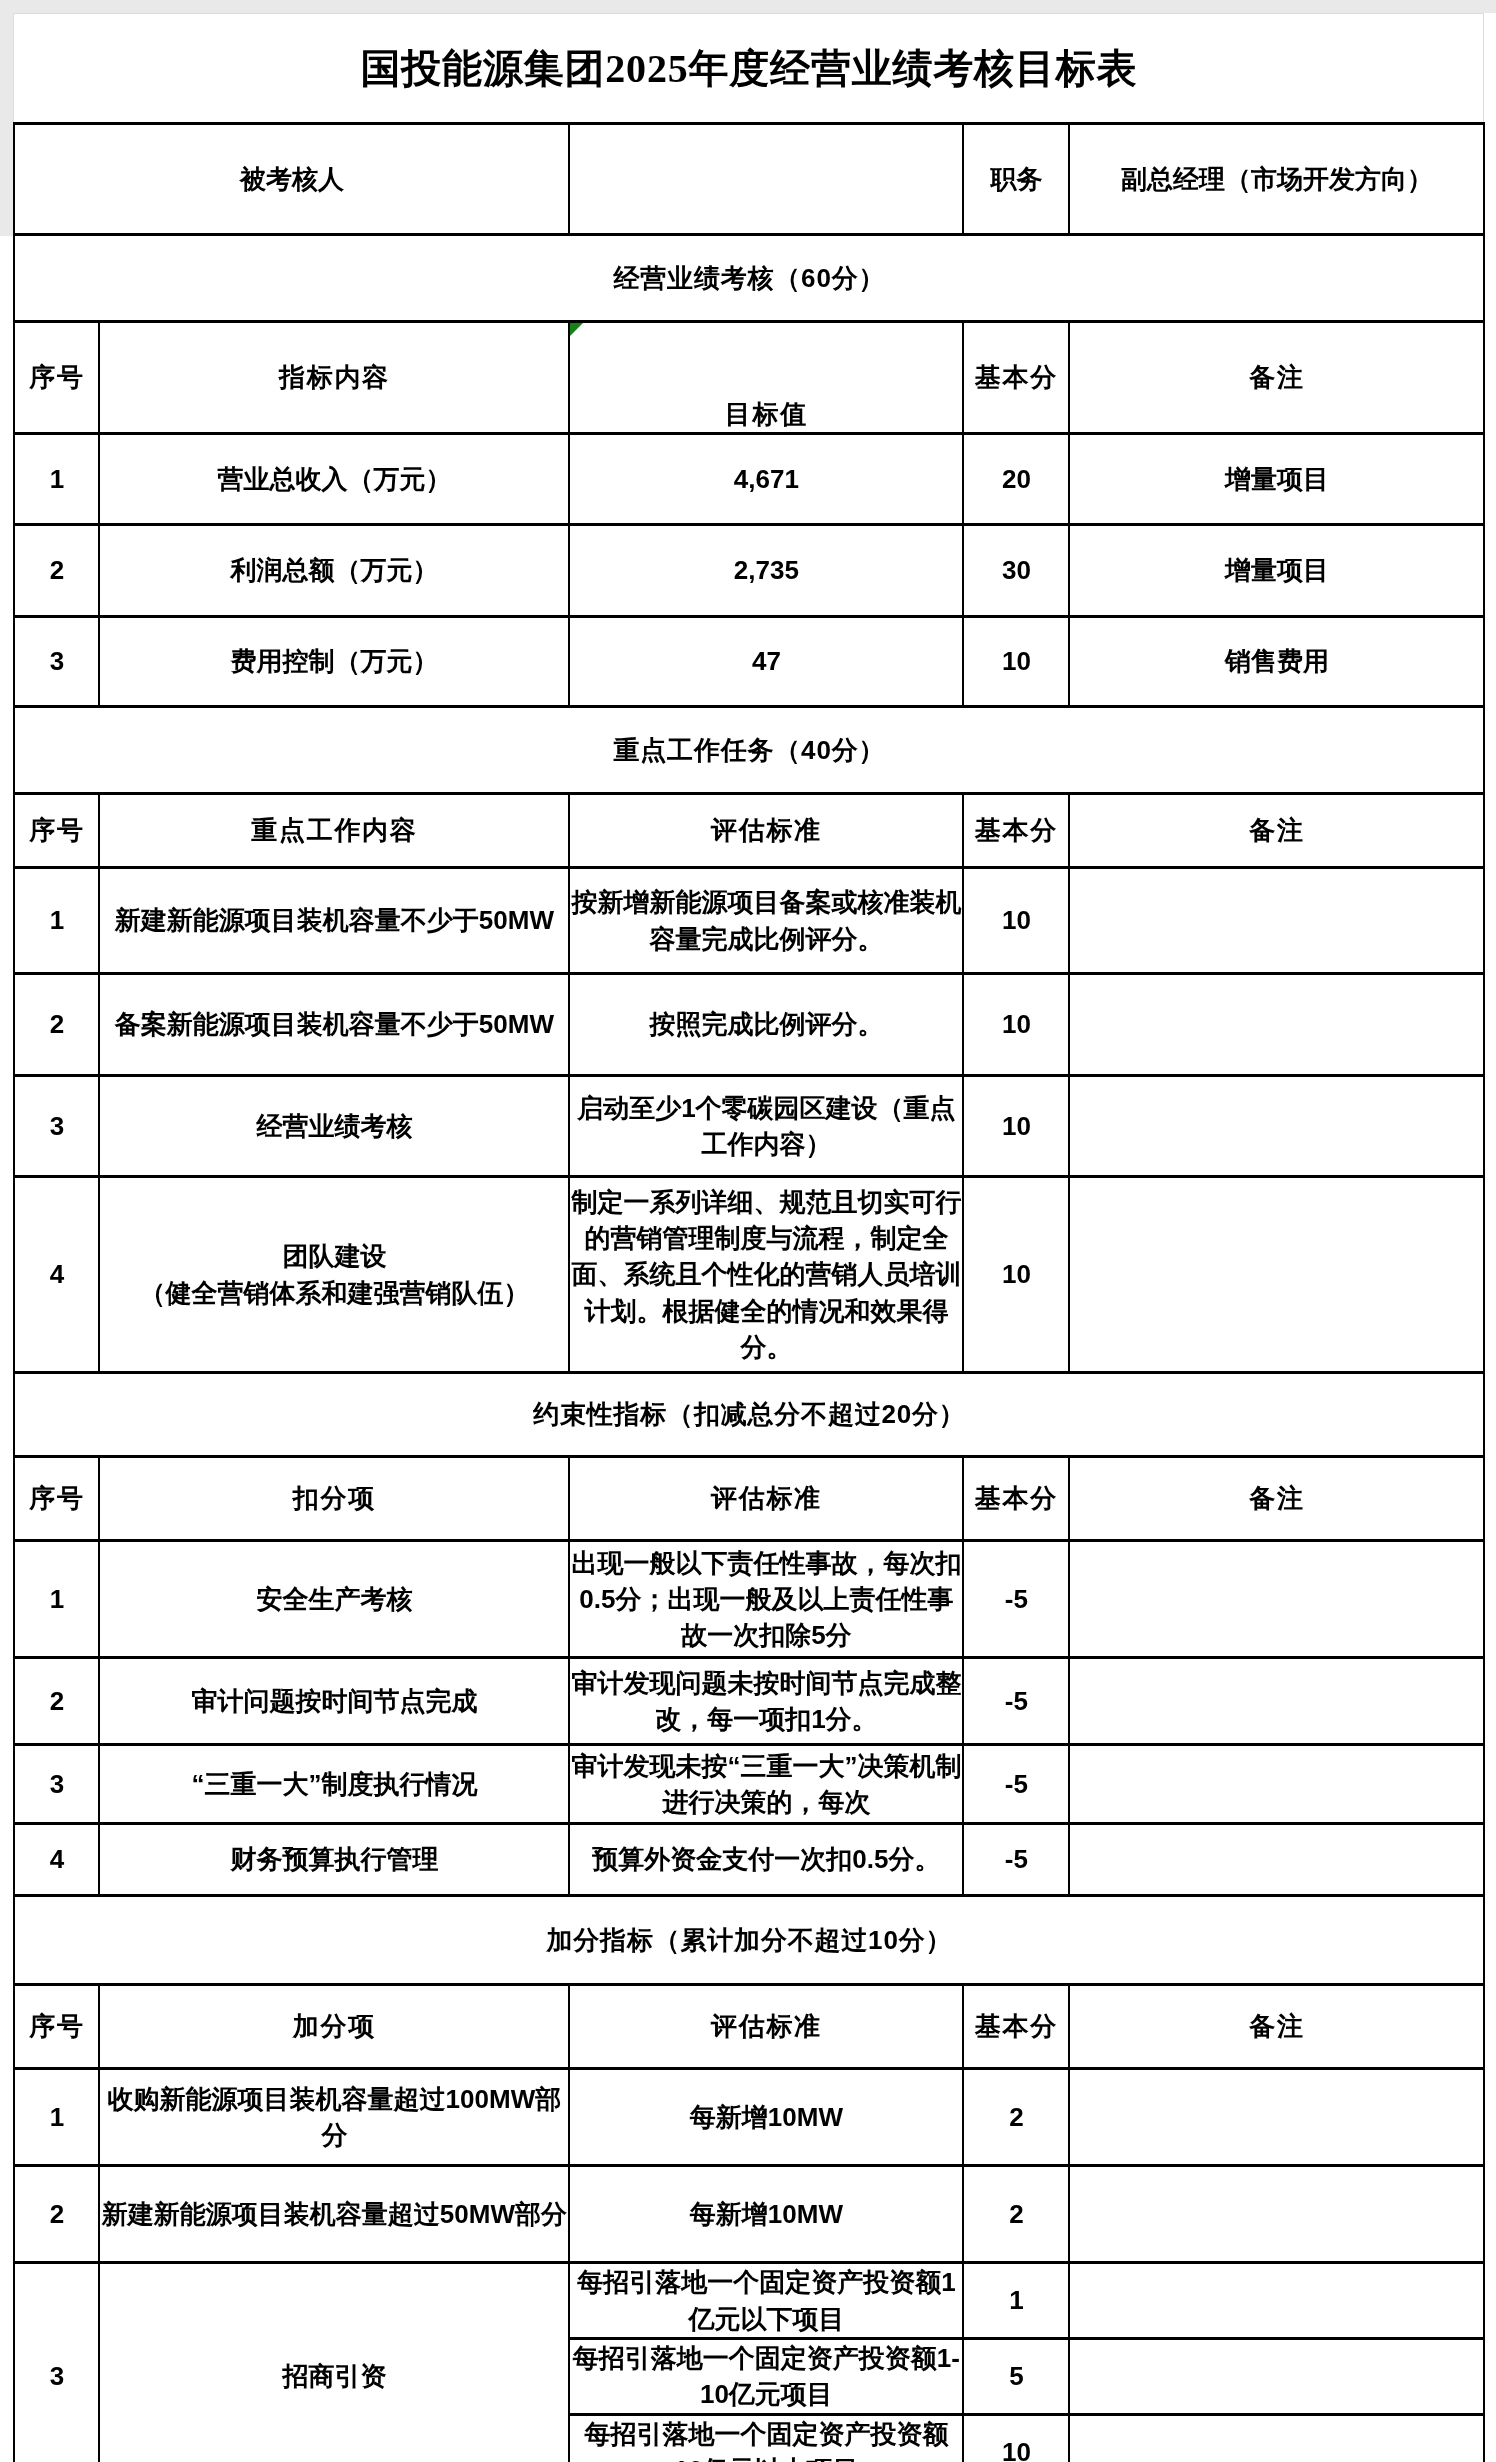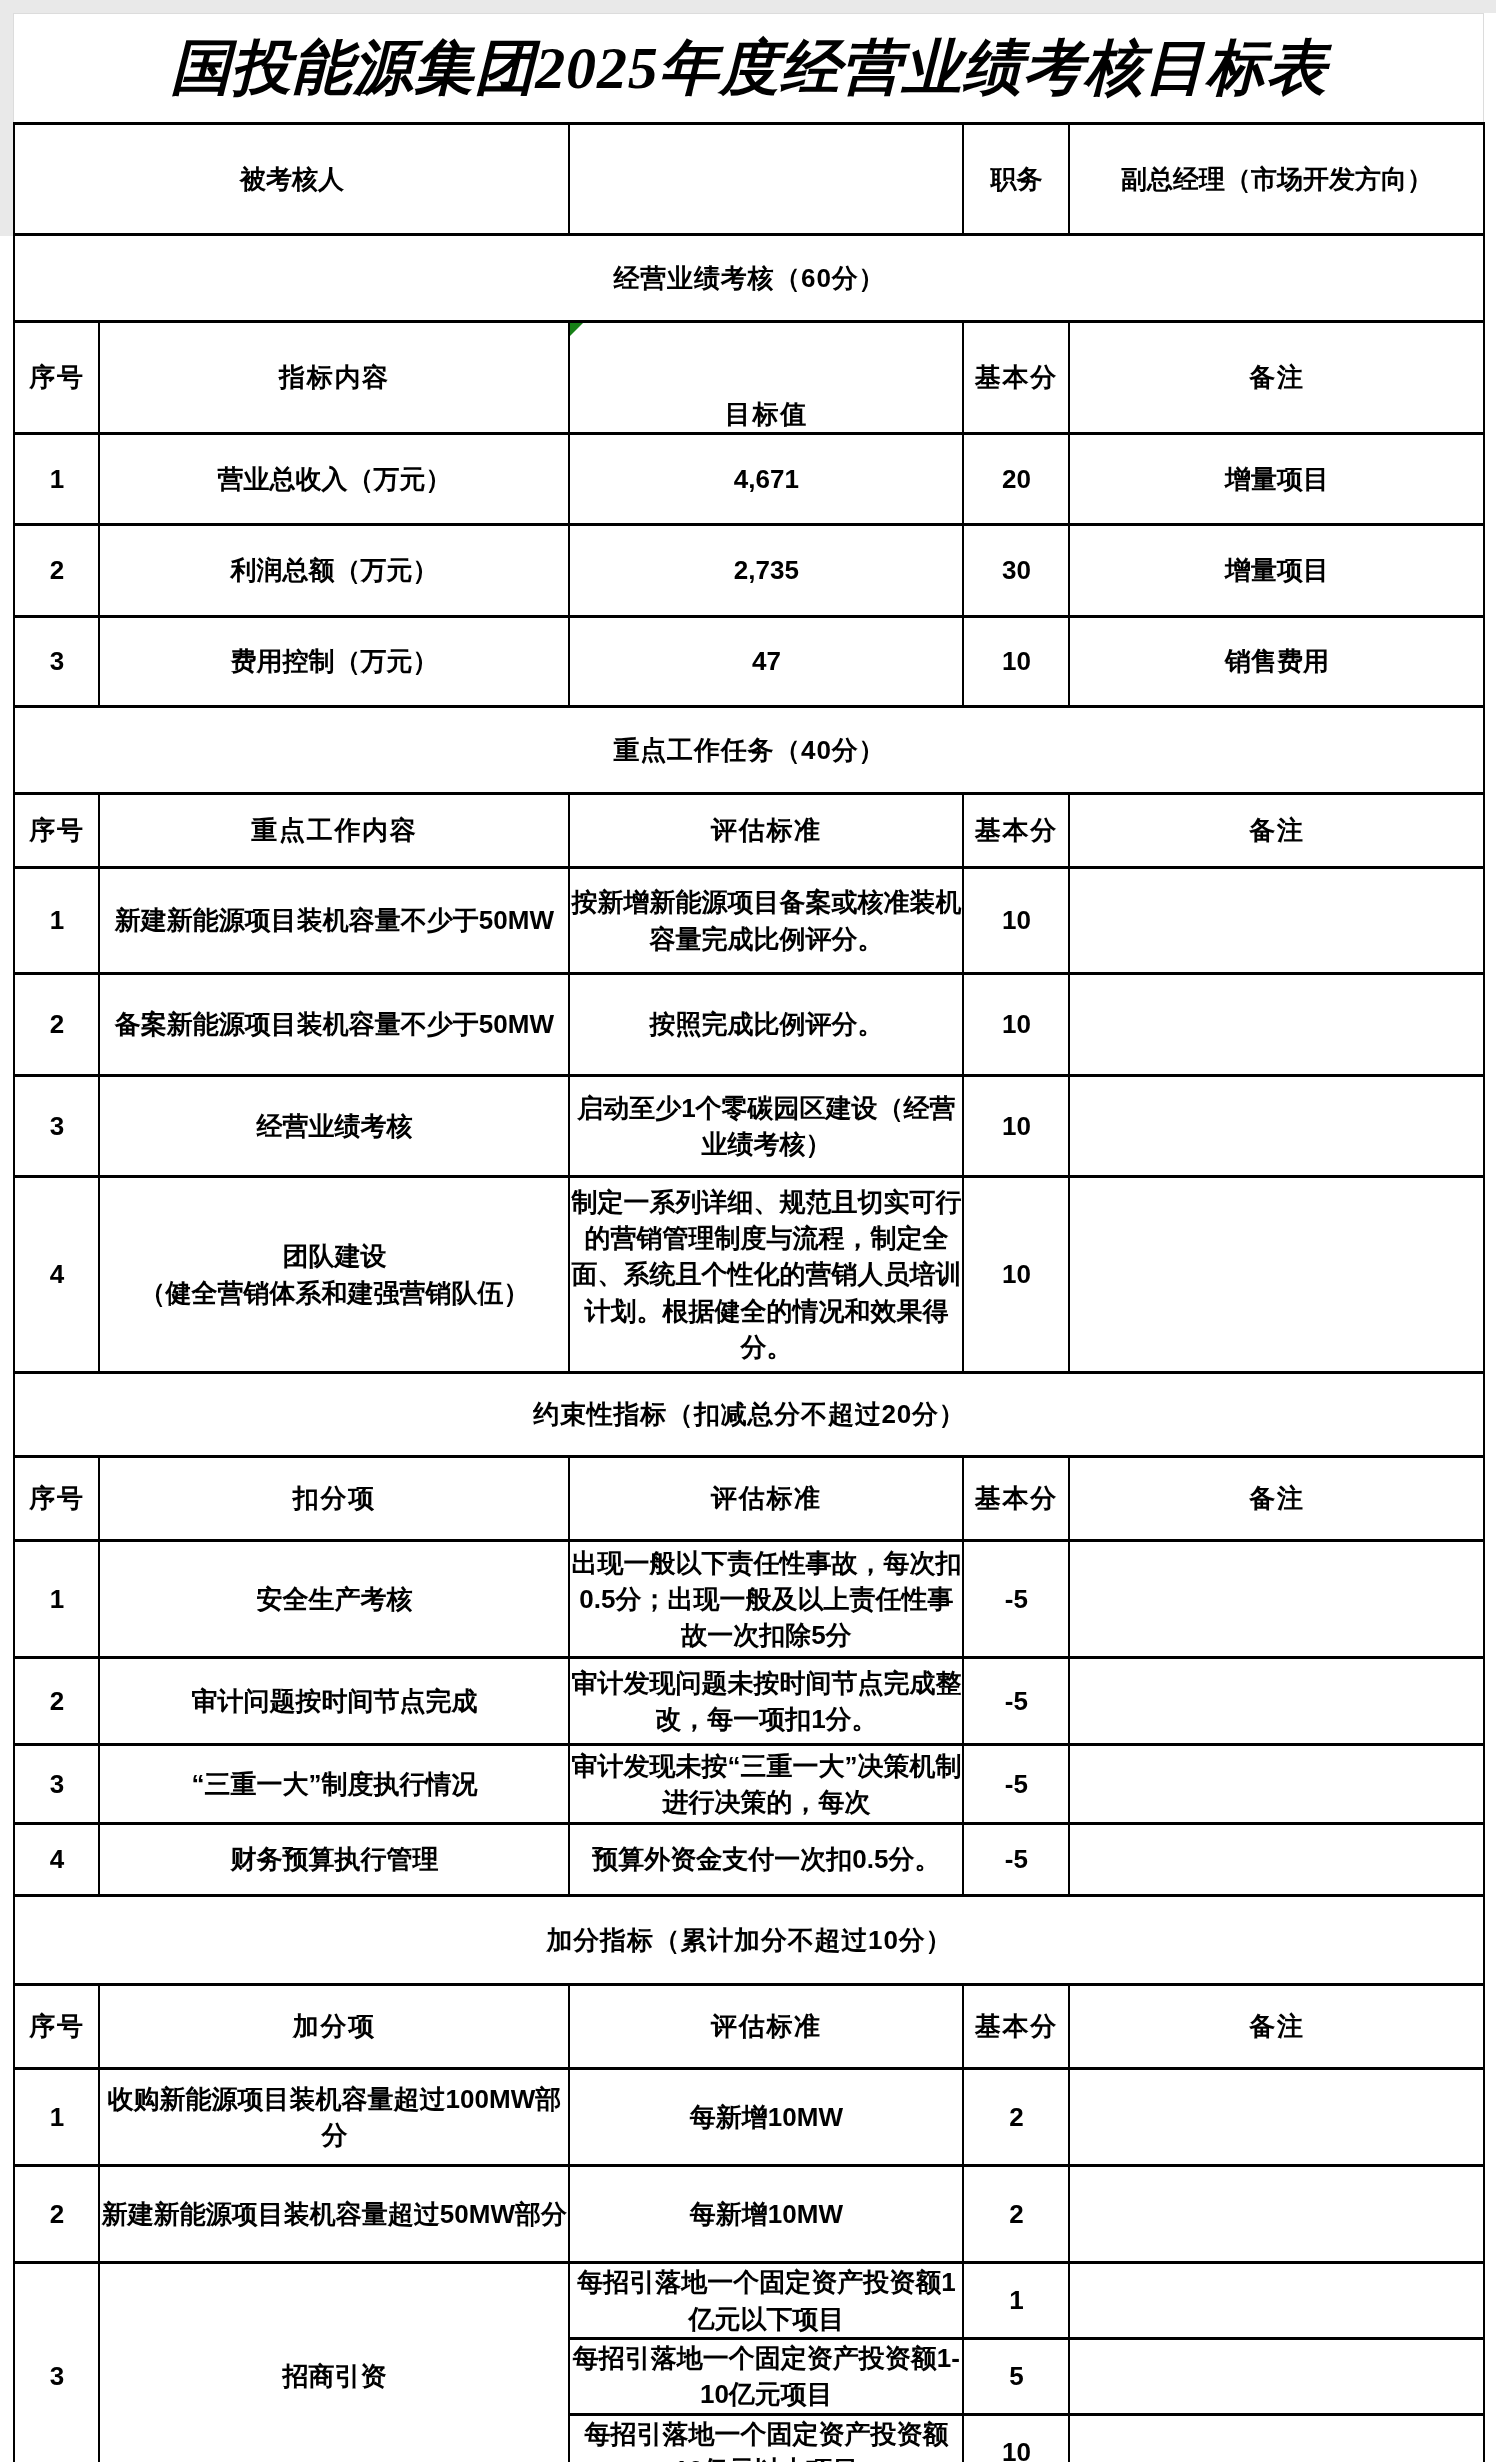--- a/index.html
+++ b/index.html
@@ -13,21 +13,21 @@
   .strip-left { position: absolute; left: 0; top: 0; width: 13.4px; height: 236px; background: #e9e9e9; }
 
   
   .title-block {
     position: absolute; left: 13.4px; top: 12.6px; width: 1471px; height: 110px;
     background: #fff; border: 1.7px solid #dcdcdc; border-bottom: none;
     box-sizing: border-box; display: flex; align-items: center; justify-content: center;
   }
   .title-block h1 {
     margin: 0; font-family: "Liberation Serif", "DejaVu Serif", serif;
-    font-size: 60px; font-weight: 700; letter-spacing: 0.8px; white-space: nowrap; font-style: italic;
+    font-size: 40px; font-weight: 700; letter-spacing: 0.8px; white-space: nowrap;
   }
 
   
   table.sheet {
     position: absolute; left: 13.4px; top: 122px; width: 1471px;
     border-collapse: collapse; table-layout: fixed; background: #fff;
   }
   table.sheet td, table.sheet th {
     border-left: 2.5px solid #000; border-right: 2.5px solid #000;
     border-top: 3.4px solid #000; border-bottom: 3.4px solid #000;
@@ -137,21 +137,21 @@
   <tr class="h122">
     <td class="num">2</td>
     <td class="c2">备案新能源项目装机容量不少于50MW</td>
     <td class="c3">按照完成比例评分。</td>
     <td class="num">10</td>
     <td></td>
   </tr>
   <tr class="h120">
     <td class="num">3</td>
     <td class="c2">经营业绩考核</td>
-    <td class="c3">启动至少1个零碳园区建设（经营业绩考核）</td>
+    <td class="c3">启动至少1个零碳园区建设（重点工作内容）</td>
     <td class="num">10</td>
     <td></td>
   </tr>
   <tr class="h234">
     <td class="num">4</td>
     <td class="c2">团队建设
 （健全营销体系和建强营销队伍）</td>
     <td class="c3">制定一系列详细、规范且切实可行的营销管理制度与流程，制定全面、系统且个性化的营销人员培训计划。根据健全的情况和效果得分。</td>
     <td class="num">10</td>
     <td></td>

